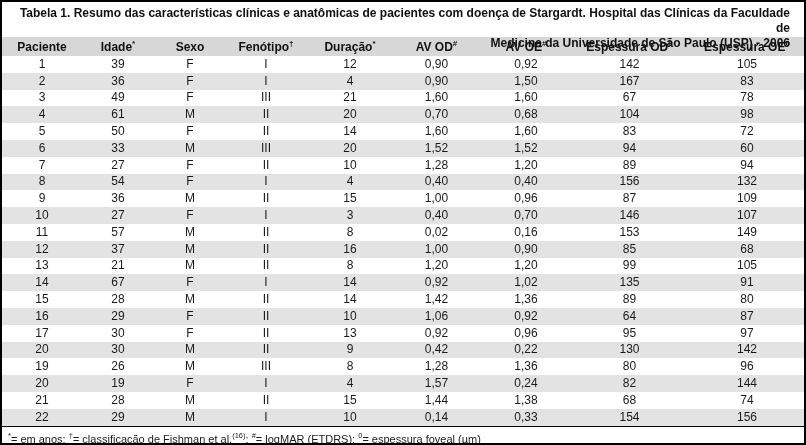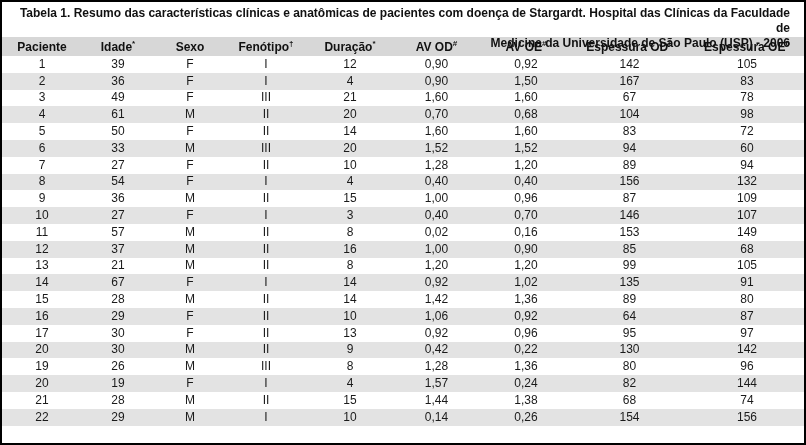--- a/index.html
+++ b/index.html
@@ -329,21 +329,22 @@
           <td>68</td>
           <td>74</td>
         </tr>
         <tr>
           <td>22</td>
           <td>29</td>
           <td>M</td>
           <td>I</td>
           <td>10</td>
           <td>0,14</td>
-          <td>0,26</td>
+          <td>0,33</td>
           <td>154</td>
           <td>156</td>
         </tr>
       </tbody>
   </table>
 
+  <div class="footnote"><sup>*</sup>= em anos; <sup>†</sup>= classificação de Fishman et al.<sup>(16)</sup>; <sup>#</sup>= logMAR (ETDRS); <sup>0</sup>= espessura foveal (µm)</div>
 
 </div>
 
 </body></html>

